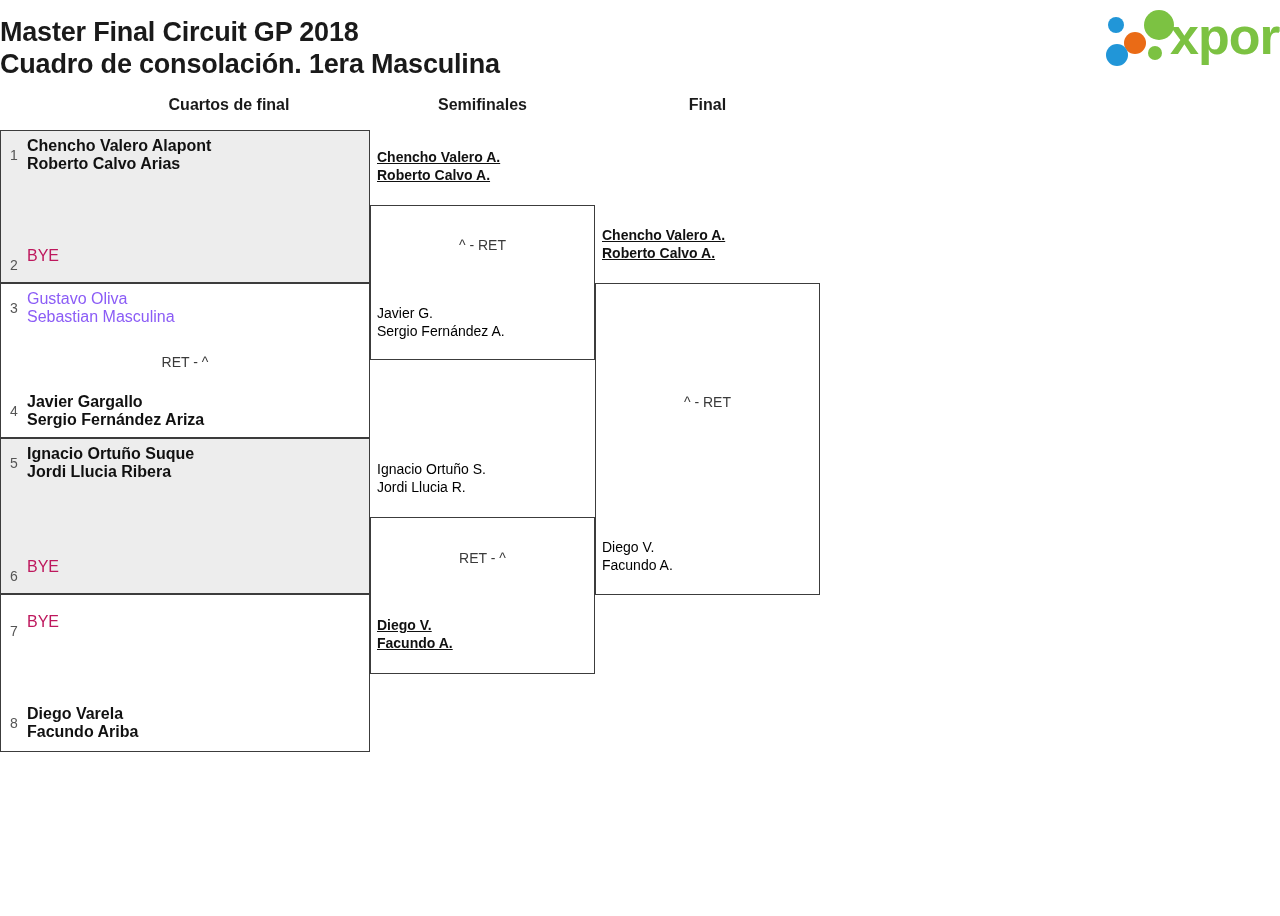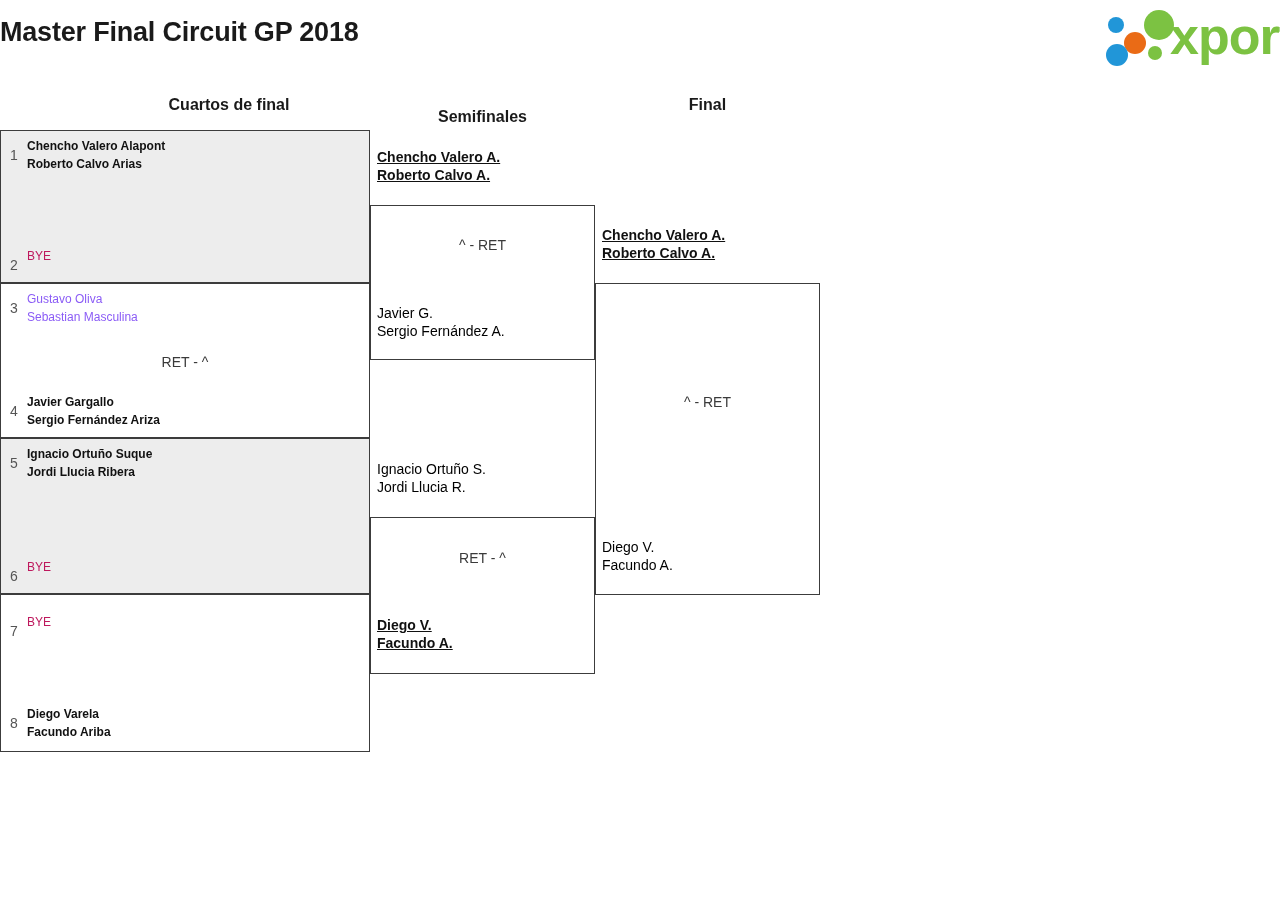--- a/index.html
+++ b/index.html
@@ -69,21 +69,21 @@
   .round-header {
     position: absolute;
     top: 96px;
     font-size: 16px;
     font-weight: bold;
     color: #1a1a1a;
     text-align: center;
     white-space: nowrap;
   }
   #round-header-0 { left: 0px;   width: 370px; margin-left: 44px; }
-  #round-header-1 { left: 370px; width: 225px; margin-top: 12px; }
+  #round-header-1 { left: 370px; width: 225px; }
   #round-header-2 { left: 595px; width: 225px; }
 
   
   #bracket { position: absolute; left: 0px; top: 0px; width: 1280px; height: 916px; }
 
   .match { position: absolute; box-sizing: border-box; }
 
   
   .r1 {
     left: 0px;
@@ -130,21 +130,21 @@
     width: 26px;
     flex: 0 0 26px;
     text-align: center;
     font-size: 14px;
     color: #555555;
     line-height: 18px;
     padding-top: 9px;
   }
   .players {
     flex: 1 1 auto;
-    font-size: 12px;
+    font-size: 16px;
     line-height: 18px;
   }
   .players .pname { white-space: nowrap; }
   .winner .players { font-weight: bold; color: #111111; }
   .loser  .players { font-weight: normal; color: #8b5cf6; }
   .winner .seed, .loser .seed { font-weight: normal; }
   .bye .players { color: #be185d; font-weight: normal; }
 
   
   .r1 .slot-top    { top: 6px; }
@@ -169,20 +169,21 @@
     white-space: nowrap;
   }
   .namepair.winner { font-weight: bold; color: #111111; text-decoration: underline; }
   .namepair.loser  { font-weight: normal; color: #000000; }
 </style>
 </head>
 <body>
 
 <div id="header-title">
   <div class="title-line" id="title-line-1">Master Final Circuit GP 2018</div>
+  <div class="title-line" id="title-line-2">Cuadro de consolación. 1era Masculina</div>
 </div>
 
 <div id="brand-logo">
   <div id="logo-dots">
     <span class="dot" id="dot-blue-top"></span>
     <span class="dot" id="dot-orange"></span>
     <span class="dot" id="dot-green-big"></span>
     <span class="dot" id="dot-blue-bot"></span>
     <span class="dot" id="dot-green-small"></span>
   </div>

